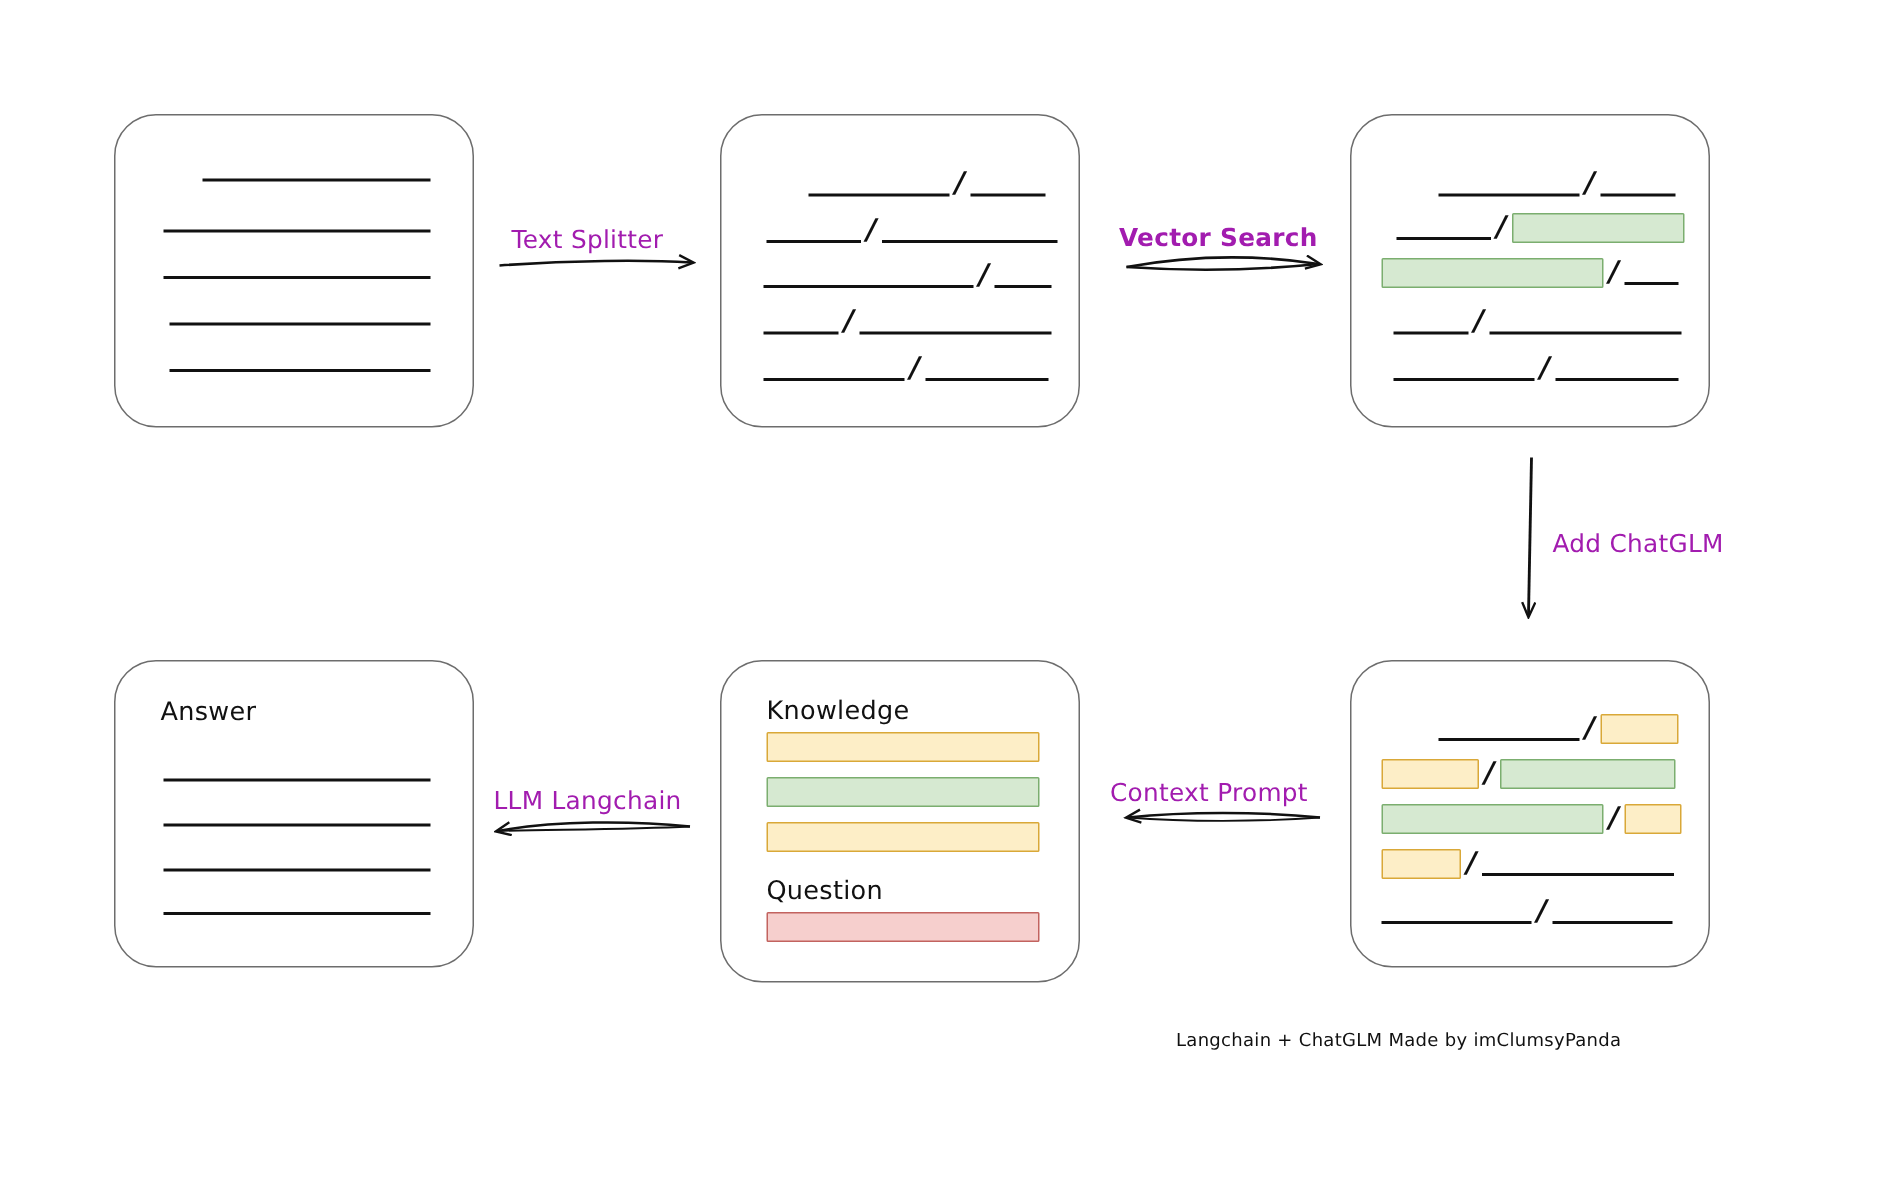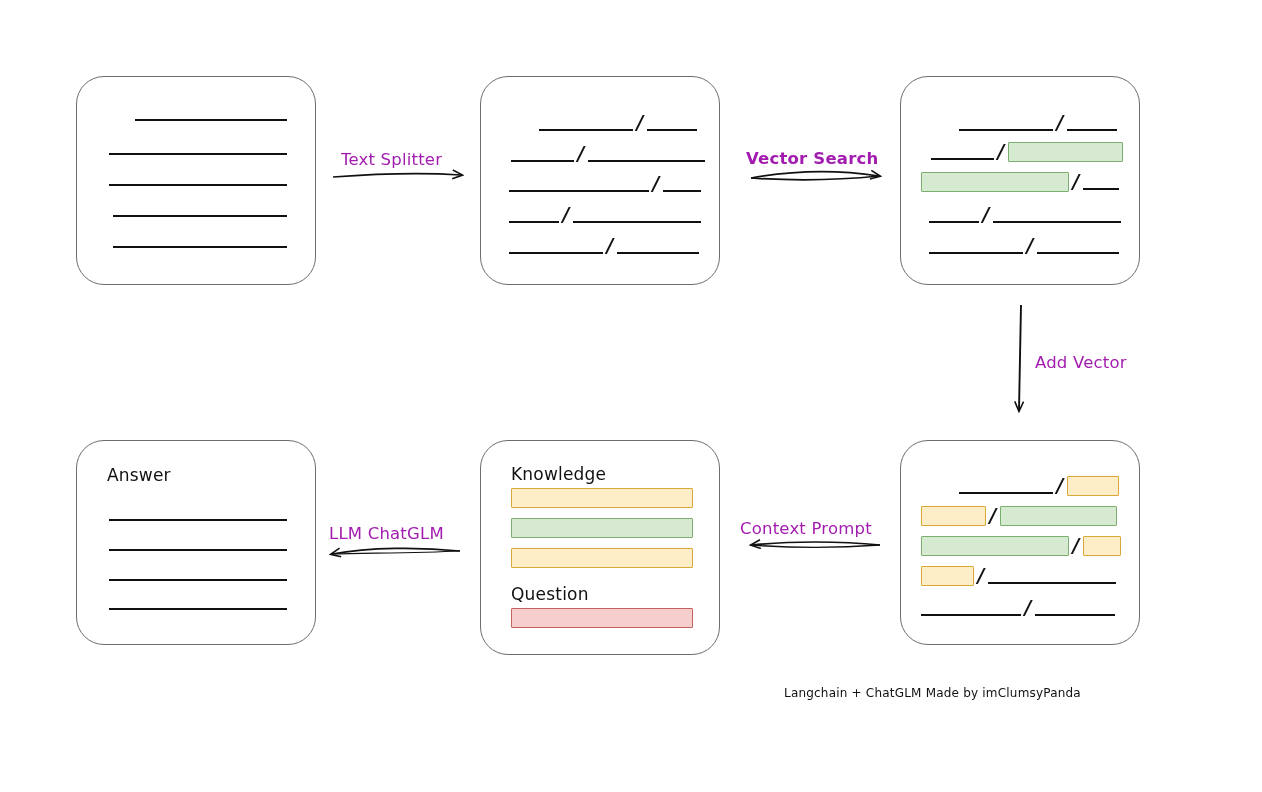--- a/index.html
+++ b/index.html
@@ -285,20 +285,20 @@
         </div>
         <div class="row" style="top: 150px; padding-left: 32px;">
           <div class="seg-line" style="width: 178px;"></div>
         </div>
       </div>
   </div>
 
   <div id="edge-labels">
       <div class="edge-label" style="left: 341px; top: 150px;">Text Splitter</div>
       <div class="edge-label" style="left: 746px; top: 149px; font-weight: bold;">Vector Search</div>
-      <div class="edge-label" style="left: 1035px; top: 353px;">Add Vector</div>
+      <div class="edge-label" style="left: 1035px; top: 353px;">Add ChatGLM</div>
       <div class="edge-label" style="left: 740px; top: 519px;">Context Prompt</div>
-      <div class="edge-label" style="left: 329px; top: 524px;">LLM ChatGLM</div>
+      <div class="edge-label" style="left: 329px; top: 524px;">LLM Langchain</div>
     </div>
 
   <div class="footer-note" style="left:784px; top:686px;">Langchain + ChatGLM Made by imClumsyPanda</div>
 
 </div>
 
 </body></html>

